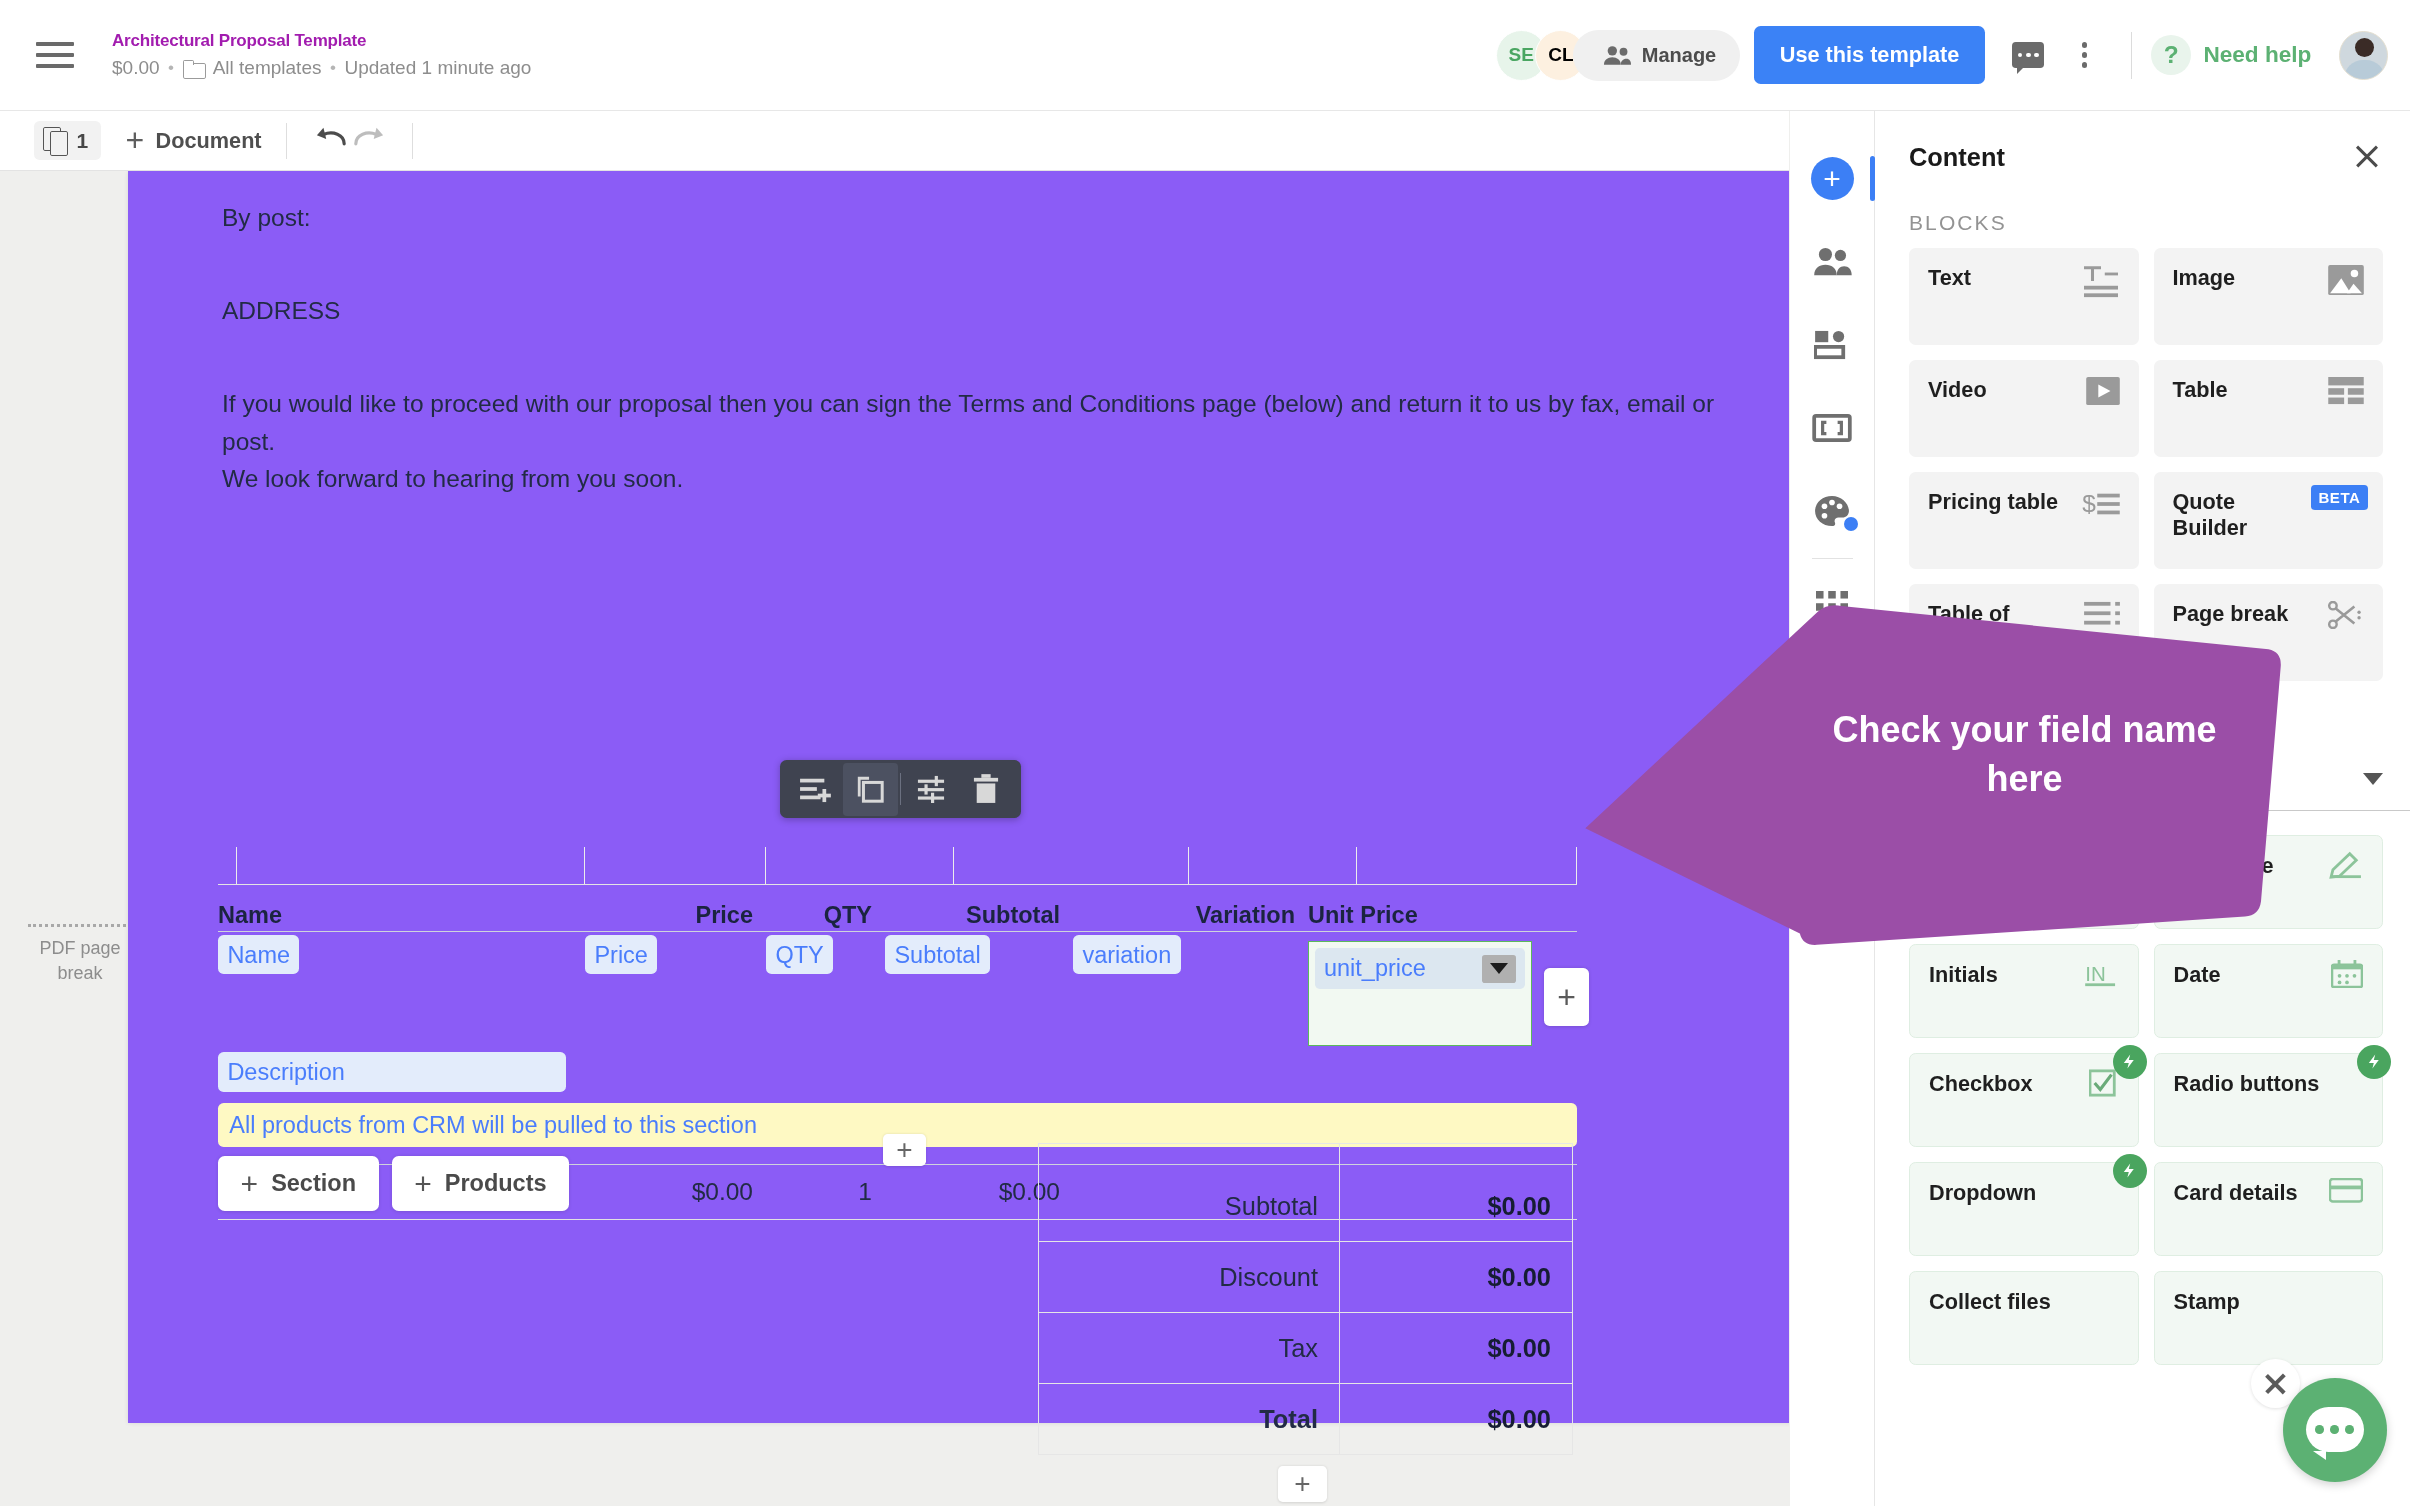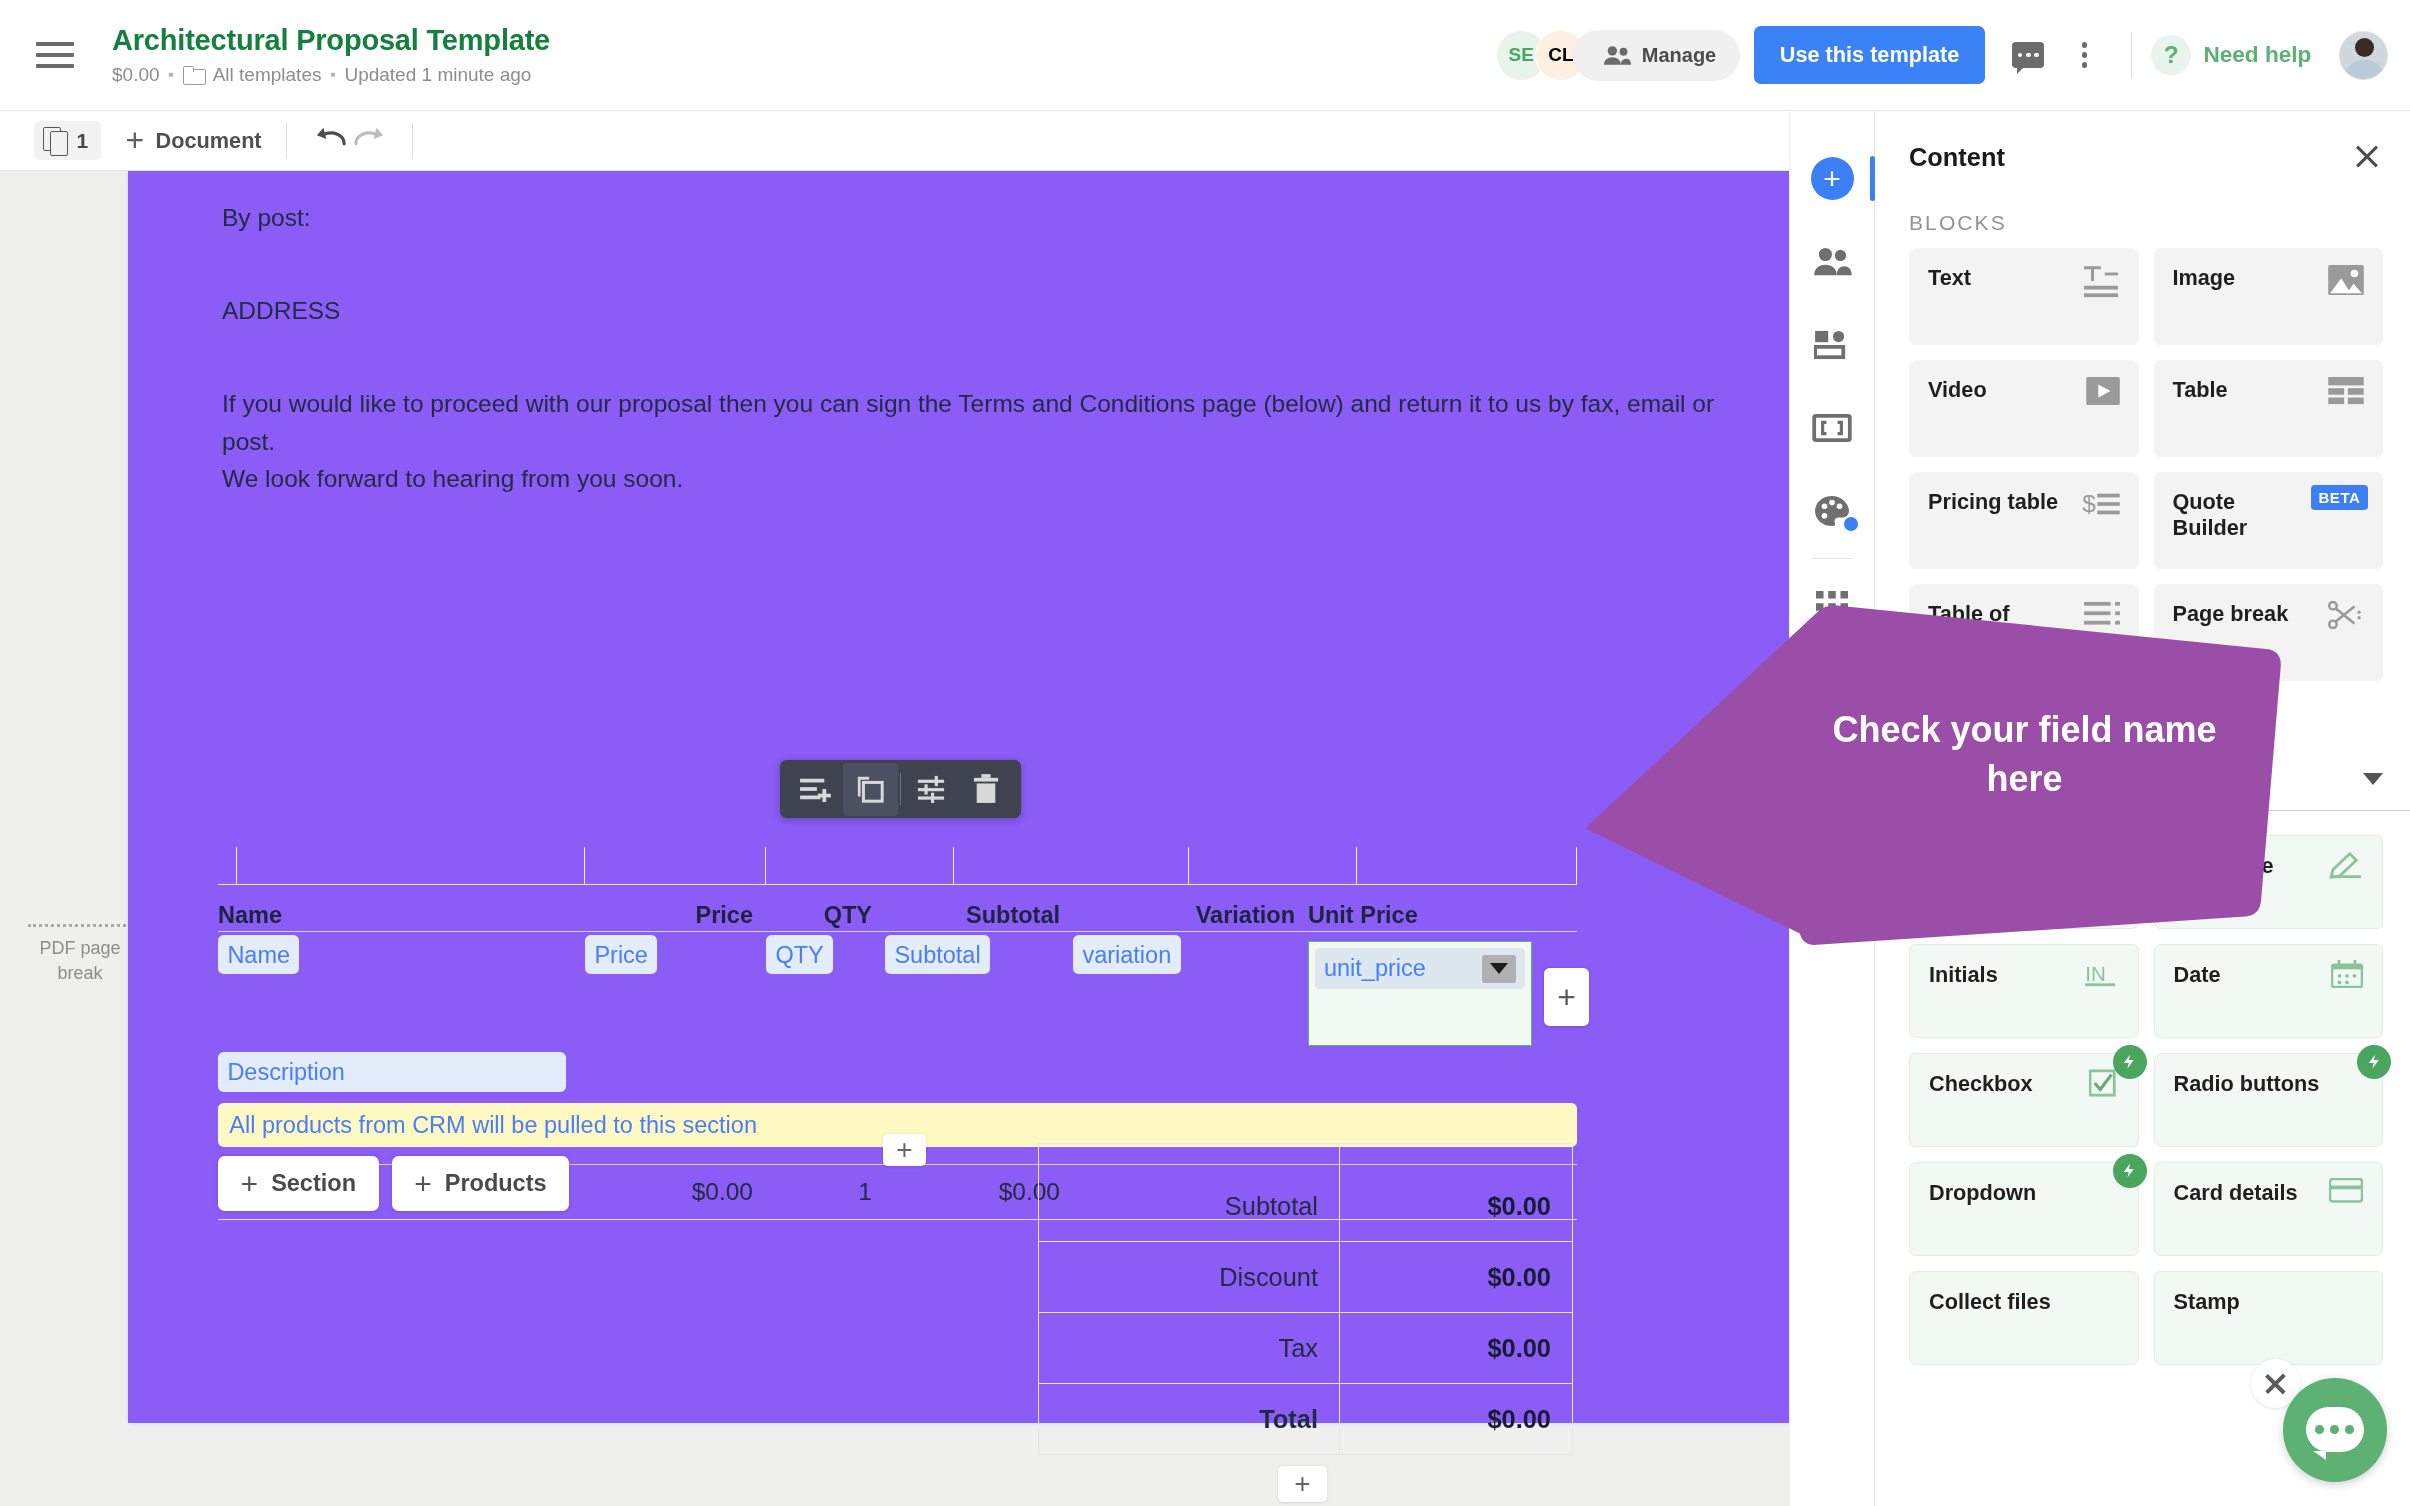--- a/index.html
+++ b/index.html
@@ -14,21 +14,21 @@
   
   .topbar {
     position: absolute; left: 0; top: 0; width: 2411px; height: 111px;
     background: #ffffff; display: flex; align-items: center;
     border-bottom: 0.9px solid #e7e7e7;
   }
   .hamburger { width: 38px; height: 26px; margin-left: 36px; margin-right: 38px;
     display: flex; flex-direction: column; justify-content: center; gap: 7.5px; cursor: pointer; }
   .hamburger i { display: block; height: 4.7px; background: #6a6a6a; border-radius: 0.9px; }
   .titlewrap { display: flex; flex-direction: column; justify-content: center; gap: 6.6px; }
-  .doc-title { font-size: 29px; font-weight: bold; color: #15803d; letter-spacing: -0.2px; }
+  .doc-title { font-size: 17px; font-weight: bold; color: #a21caf; letter-spacing: -0.2px; }
   .doc-meta { font-size: 19px; color: #8d8d8d; display: flex; align-items: center; gap: 8.5px; }
   .doc-meta .dot { font-size: 17px; color: #b5b5b5; }
   .folder-ico { display: inline-block; width: 21.7px; height: 17px; position: relative; }
   .folder-ico::before { content:""; position: absolute; left:0; top:2.8px; width:21.7px; height:14px;
     border: 1.9px solid #9b9b9b; border-radius: 1.9px; }
   .folder-ico::after { content:""; position: absolute; left:0.9px; top:0px; width:8.5px; height:4.7px;
     border: 1.9px solid #9b9b9b; border-bottom: none; border-radius: 1.9px 1.9px 0 0; background: #fff; }
 
   .topbar-right { margin-left: auto; display: flex; align-items: center; height: 100%; padding-right: 22.6px; }
   .avatar-group { display: flex; align-items: center; }

